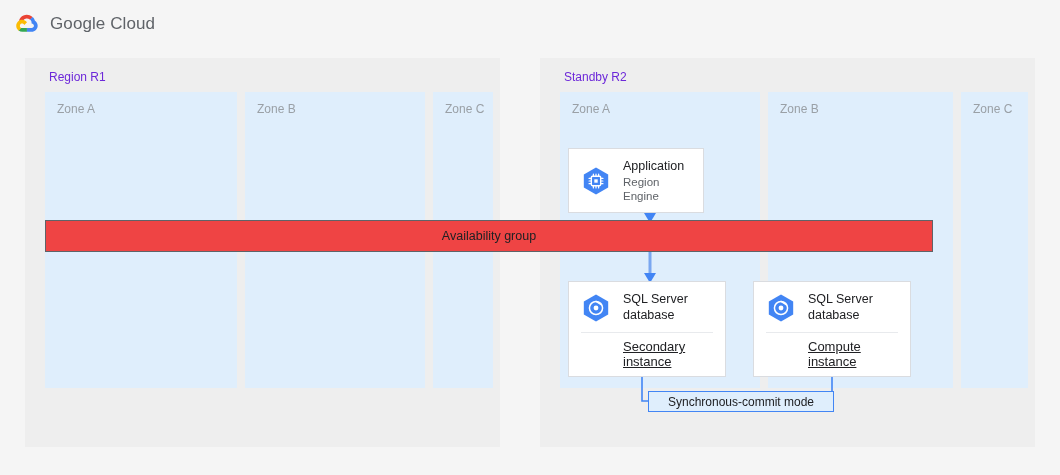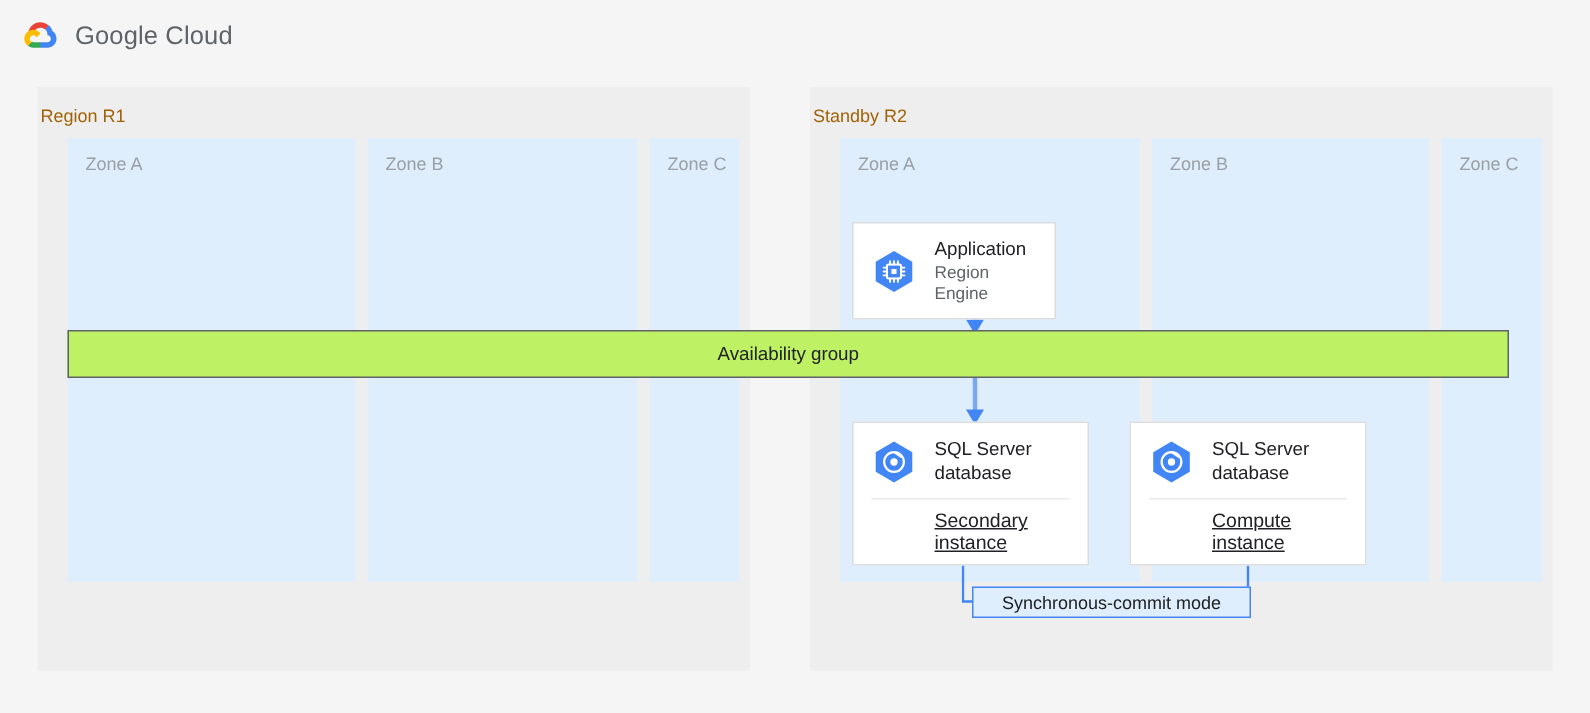--- a/index.html
+++ b/index.html
@@ -42,24 +42,24 @@
     position: absolute;
     background: #eeeeee;
     top: 58px;
     height: 389px;
   }
   #region-r1 { left: 25px;  width: 475px; }
   #region-r2 { left: 540px; width: 495px; }
 
   .region-label {
     position: absolute;
-    left: 2px;
+    left: 24px;
     top: 12px;
     font-size: 12px;
-    color: #a16207;
+    color: #6d28d9;
     white-space: nowrap;
   }
 
   
   .zone {
     position: absolute;
     background: #dfeefc;
     top: 34px;      
     height: 296px;  
   }
@@ -79,23 +79,23 @@
   
   #r2-zone-a { left: 20px;  width: 200px; }
   #r2-zone-b { left: 228px; width: 185px; }
   #r2-zone-c { left: 421px; width: 67px;  }
 
   
   .availability-bar {
     position: absolute;
     left: 45px;
     top: 220px;
-    width: 961px;
+    width: 888px;
     height: 32px;
-    background: #bef264;
+    background: #ef4444;
     border: 1px solid #5f6368;
     box-sizing: border-box;
     display: flex;
     align-items: center;
     justify-content: center;
     z-index: 5;
   }
   .availability-bar .bar-label {
     font-size: 12.5px;
     color: #202124;

